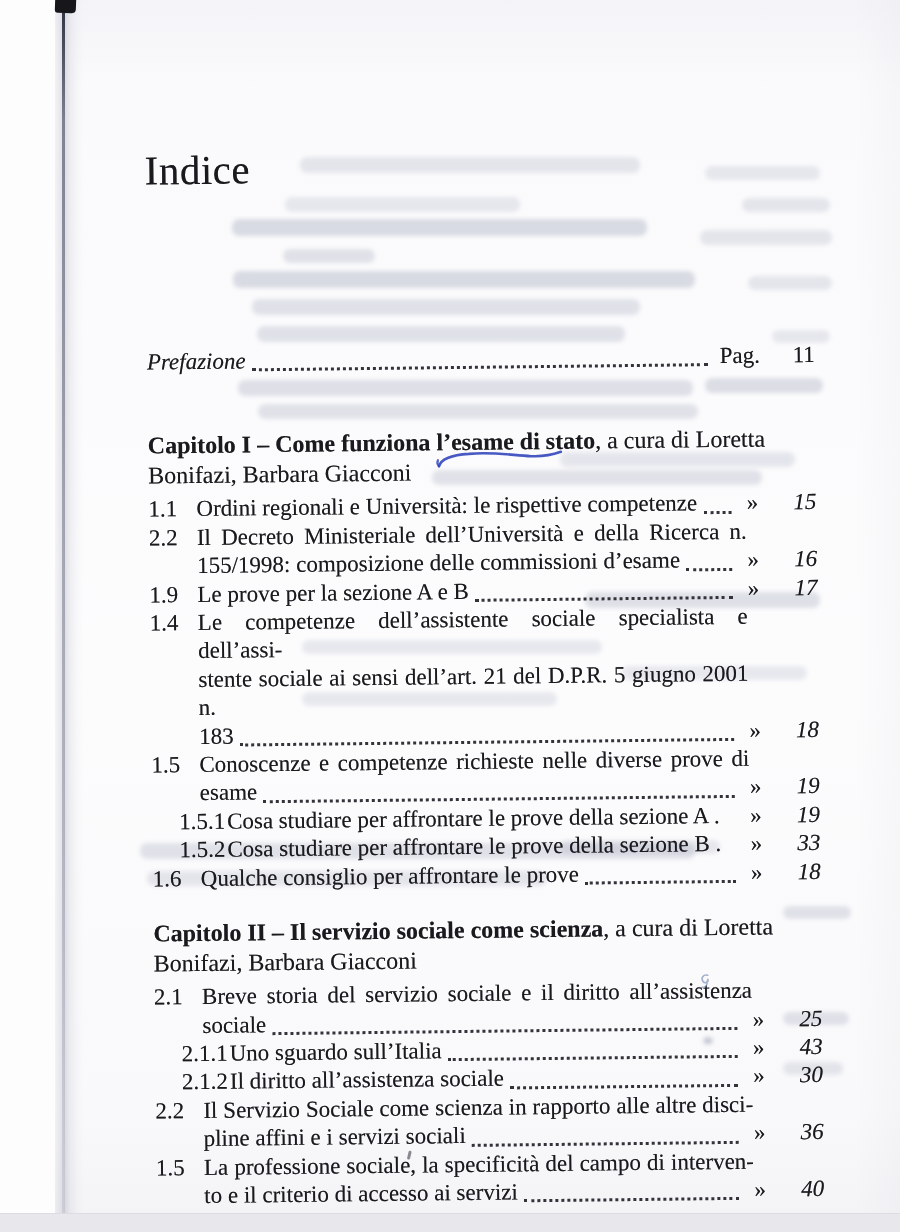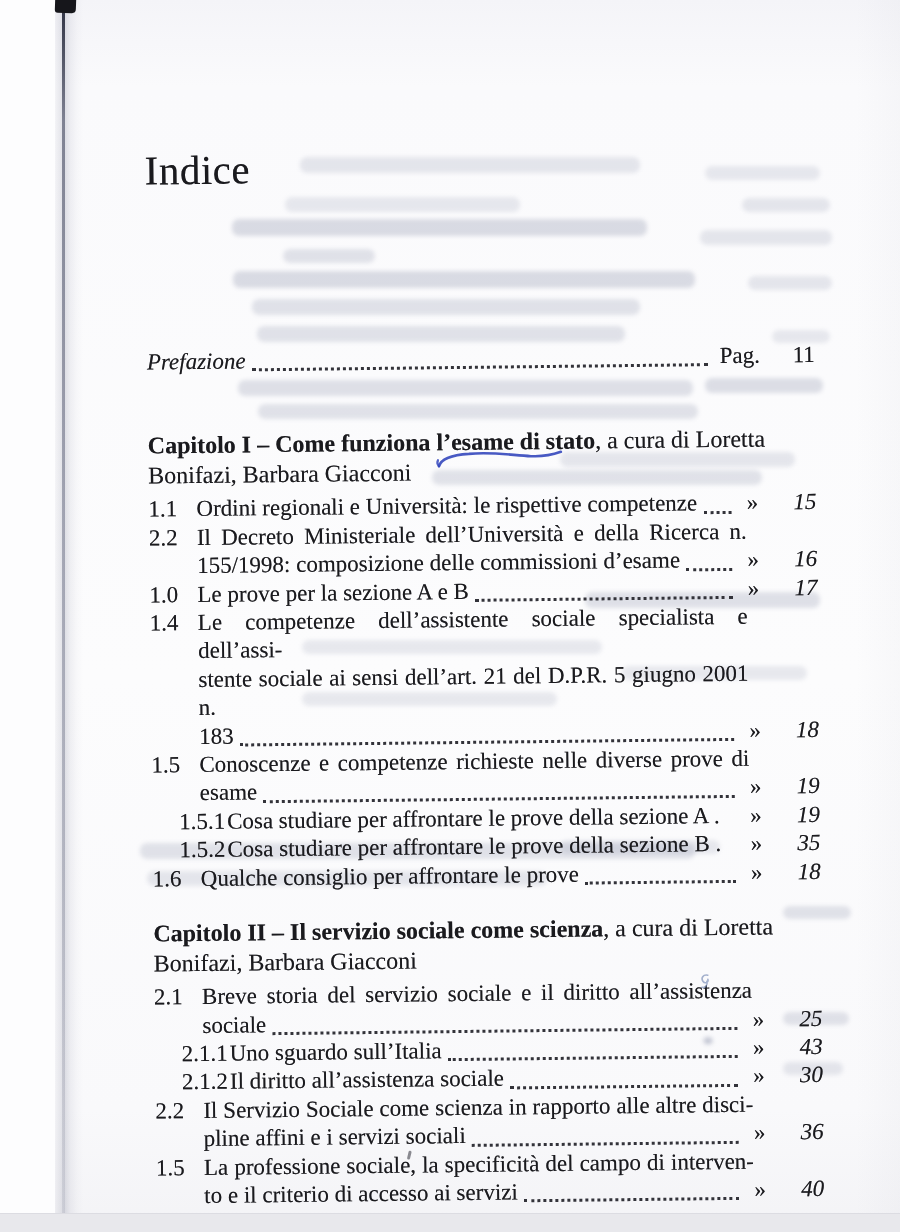--- a/index.html
+++ b/index.html
@@ -138,21 +138,21 @@
           <span class="num"></span>
           <span class="txt">
               <span class="t">155/1998: composizione delle commissioni d’esame</span>
               <span class="leader"></span>
             </span>
           <span class="mk">»</span>
           <span class="pg">16</span>
         </div>
 
         <div class="line">
-          <span class="num">1.0</span>
+          <span class="num">1.9</span>
           <span class="txt">
               <span class="t">Le prove per la sezione A e B</span>
               <span class="leader"></span>
             </span>
           <span class="mk">»</span>
           <span class="pg">17</span>
         </div>
 
         <div class="line">
           <span class="num">1.4</span>
@@ -194,21 +194,21 @@
           <span class="mk">»</span>
           <span class="pg">19</span>
         </div>
 
         <div class="line">
           <span class="num sub">1.5.2</span>
           <span class="txt">
               <span class="t">Cosa studiare per affrontare le prove della sezione B .</span>
             </span>
           <span class="mk">»</span>
-          <span class="pg">35</span>
+          <span class="pg">33</span>
         </div>
 
         <div class="line">
           <span class="num">1.6</span>
           <span class="txt">
               <span class="t">Qualche consiglio per affrontare le prove</span>
               <span class="leader"></span>
             </span>
           <span class="mk">»</span>
           <span class="pg">18</span>

